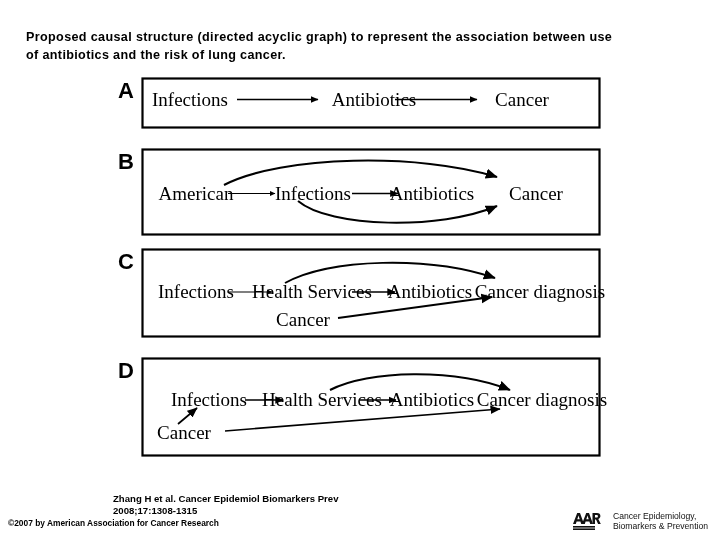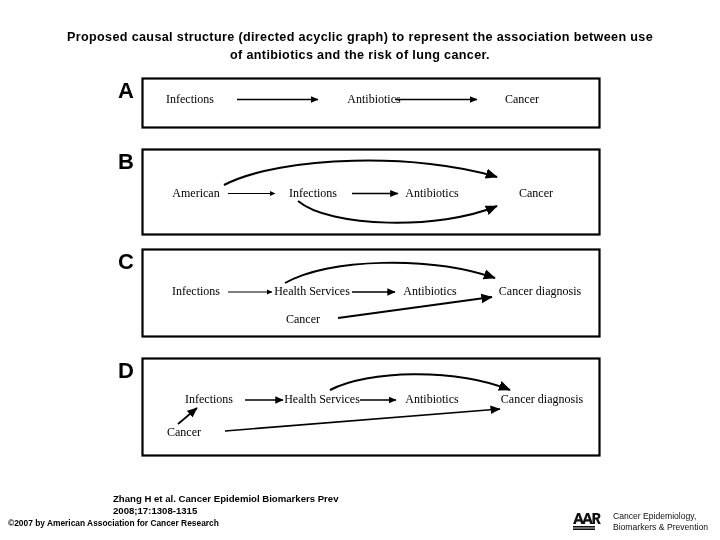--- a/index.html
+++ b/index.html
@@ -15,21 +15,21 @@
     font-family: "Liberation Sans", sans-serif;
     color: #000000;
   }
 
   
   #slide-title {
     position: absolute;
     left: 26px;
     top: 28px;
     width: 668px;
-    text-align: center;
+    text-align: left;
     font-family: "Liberation Sans", sans-serif;
     font-weight: bold;
     font-size: 12.6px;
     line-height: 18px;
     letter-spacing: 0.35px;
     color: #000000;
     white-space: pre-line;
   }
 
   
@@ -53,21 +53,21 @@
     font-weight: bold;
     font-size: 22px;
     line-height: 22px;
     color: #000000;
   }
 
   
   .node-label {
     position: absolute;
     font-family: "Liberation Serif", serif;
-    font-size: 12px;
+    font-size: 19px;
     line-height: 15px;
     color: #000000;
     white-space: nowrap;
     transform: translate(-50%, -50%);
   }
 
   
   #citation {
     position: absolute;
     left: 113px;
@@ -90,21 +90,21 @@
     font-weight: bold;
     font-size: 8.4px;
     line-height: 11px;
     color: #000000;
   }
   #footer-logo {
     position: absolute;
     right: 12px;
     top: 510px;
     display: flex;
-    align-items: flex-end;
+    align-items: center;
     gap: 12px;
   }
   #footer-logo .mark {
     width: 30px;
     height: 22px;
     position: relative;
     flex: none;
   }
   #footer-logo .mark-text {
     font-family: "Liberation Sans", sans-serif;

